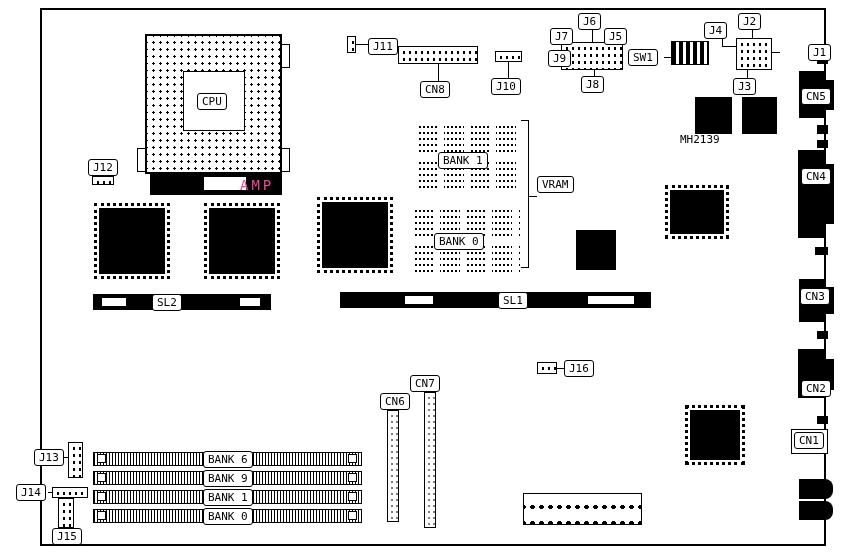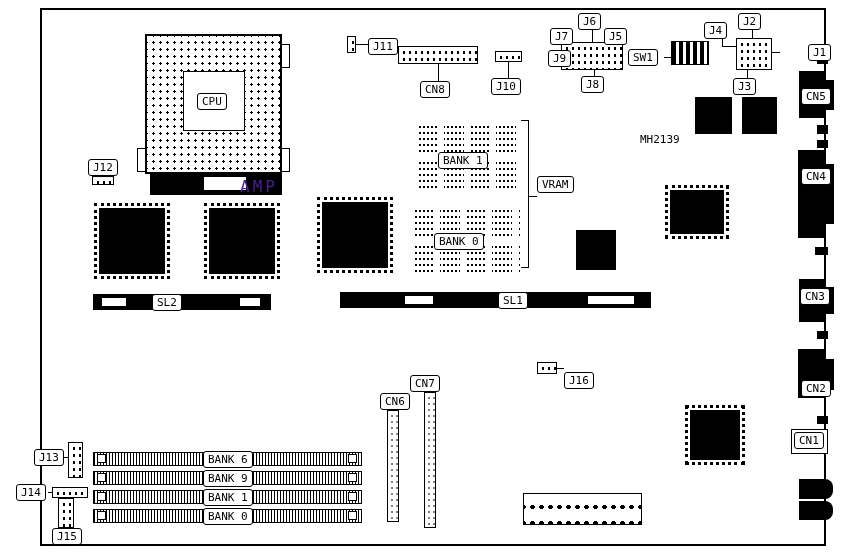--- a/index.html
+++ b/index.html
@@ -55,21 +55,21 @@
     position: absolute; z-index: 3; border: 1px solid #000; background-color: #fff;
     background-image: radial-gradient(circle, #000 1px, rgba(0,0,0,0) 1.1px);
     background-size: 5px 6px; background-position: 1.5px 2px;
   }
   .dip {
     position: absolute; z-index: 3; border: 1px solid #000;
     background: repeating-linear-gradient(90deg, #000 0 4px, #fff 4px 7px);
   }
   .wseg { position: absolute; z-index: 3; background: #fff; }
   .ampbar { position: absolute; z-index: 3; background: #000; }
-  .amp-text { position: absolute; z-index: 4; color: #4c1d95; font-size: 16px; letter-spacing: 3px; }
+  .amp-text { position: absolute; z-index: 4; color: #ec4899; font-size: 14px; letter-spacing: 3px; }
   .jack { position: absolute; z-index: 2; background: #000; border-radius: 0 8px 8px 0; }
   .whitebox { position: absolute; z-index: 3; background: #fff; border: 1px solid #000; }
 </style>
 </head>
 <body>
 
 <div id="stage">
 
   <div class="board"></div>
 
@@ -130,21 +130,21 @@
   <div class="blk" style="left:815px;top:247px;width:13px;height:8px"></div>
   <div class="blk" style="left:817px;top:331px;width:11px;height:8px"></div>
   <div class="blk" style="left:817px;top:416px;width:11px;height:8px"></div>
 
   <div class="blk" style="left:799px;top:71px;width:27px;height:47px"></div>
   <div class="blk" style="left:826px;top:80px;width:8px;height:30px"></div>
   <div class="lbl" style="left:801px;top:88px">CN5</div>
 
   <div class="blk" style="left:695px;top:97px;width:37px;height:37px"></div>
   <div class="blk" style="left:742px;top:97px;width:35px;height:37px"></div>
-  <div class="txt" style="left:640px;top:133px">MH2139</div>
+  <div class="txt" style="left:680px;top:133px">MH2139</div>
 
   <div class="chiparea" style="left:418px;top:118px;width:102px;height:70px"></div>
   <div class="lbl" style="left:438px;top:152px">BANK 1</div>
 
   <div class="chiparea" style="left:414px;top:208px;width:106px;height:64px"></div>
   <div class="lbl" style="left:434px;top:233px">BANK 0</div>
 
   <div class="line" style="left:521px;top:120px;width:8px;height:1px"></div>
   <div class="line" style="left:528px;top:120px;width:1px;height:148px"></div>
   <div class="line" style="left:521px;top:267px;width:8px;height:1px"></div>
@@ -174,21 +174,21 @@
   <div class="blk" style="left:799px;top:279px;width:27px;height:43px"></div>
   <div class="blk" style="left:826px;top:287px;width:8px;height:27px"></div>
   <div class="lbl" style="left:800px;top:288px">CN3</div>
 
   <div class="blk" style="left:798px;top:349px;width:28px;height:49px"></div>
   <div class="blk" style="left:826px;top:359px;width:8px;height:31px"></div>
   <div class="lbl" style="left:801px;top:380px">CN2</div>
 
   <div class="conn" style="left:537px;top:362px;width:20px;height:12px"></div>
   <div class="line" style="left:557px;top:368px;width:7px;height:1px"></div>
-  <div class="lbl" style="left:564px;top:372px">J16</div>
+  <div class="lbl" style="left:564px;top:360px">J16</div>
 
   <div class="lbl" style="left:410px;top:375px">CN7</div>
   <div class="vstrip" style="left:424px;top:392px;width:12px;height:136px"></div>
   <div class="lbl" style="left:380px;top:393px">CN6</div>
   <div class="vstrip" style="left:387px;top:410px;width:12px;height:112px"></div>
 
   <div class="slot" style="left:93px;top:452px;width:269px;height:14px"></div>
   <div class="clip" style="left:97px;top:454px"></div>
   <div class="clip" style="left:348px;top:454px"></div>
   <div class="lbl" style="left:203px;top:451px">BANK 6</div>

